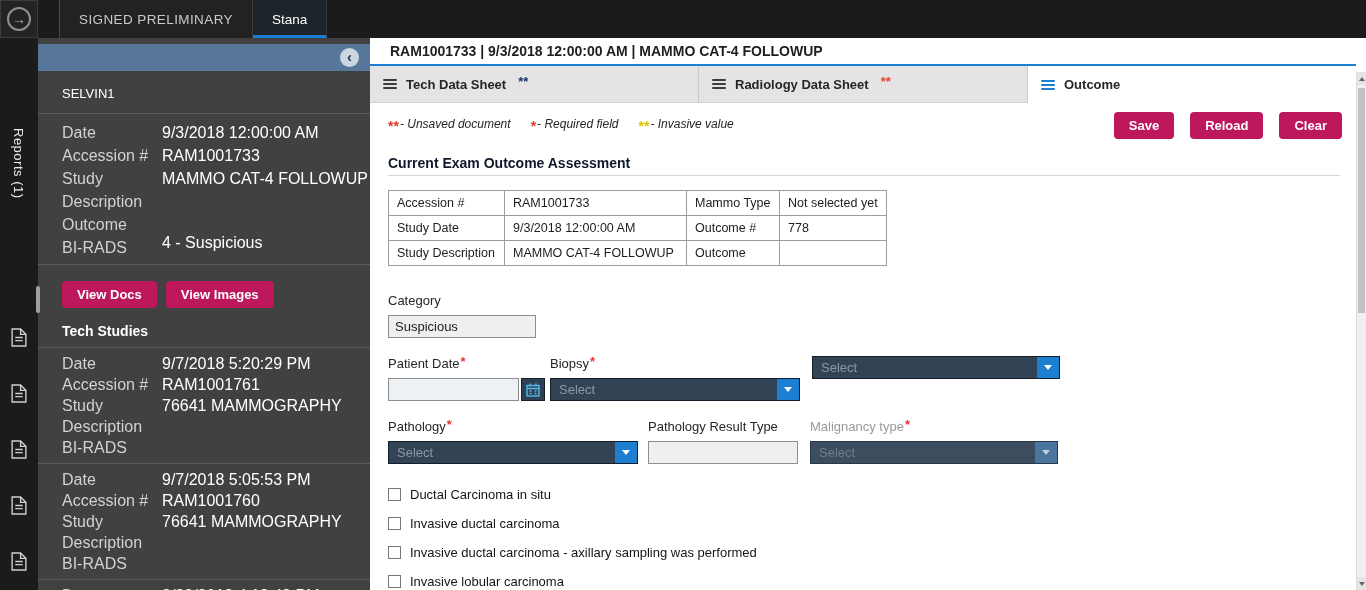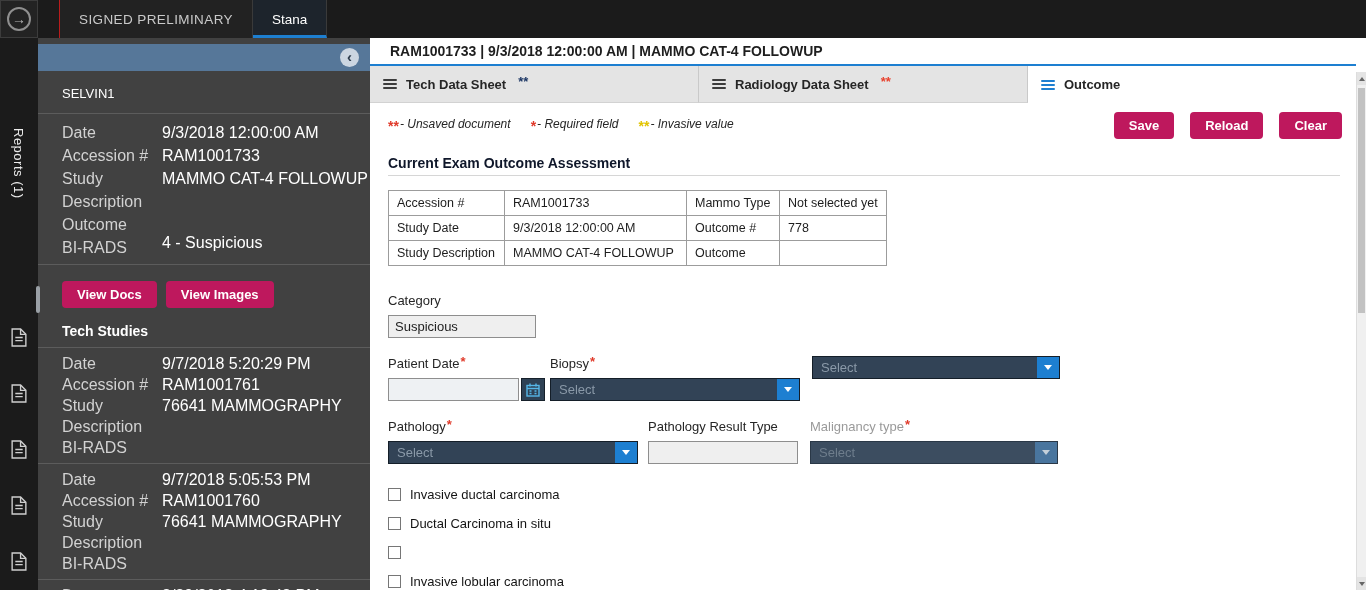--- a/index.html
+++ b/index.html
@@ -393,28 +393,29 @@
           <div class="dd disabled">
             <span class="dd-text">Select</span>
             <span class="dd-btn"></span>
           </div>
         </div>
       </div>
 
       <div class="checks">
         <div class="check-row">
           <input type="checkbox" style="">
-          <span>Invasive ductal carcinoma</span>
+          <span>Ductal Carcinoma in situ</span>
         </div>
         <div class="check-row">
           <input type="checkbox" style="">
-          <span>Ductal Carcinoma in situ</span>
+          <span>Invasive ductal carcinoma</span>
         </div>
         <div class="check-row">
           <input type="checkbox" style="">
+          <span>Invasive ductal carcinoma - axillary sampling was performed</span>
         </div>
         <div class="check-row">
           <input type="checkbox" style="">
           <span>Invasive lobular carcinoma</span>
         </div>
       </div>
     </div>
 
     <div class="scrollbar">
       <div class="sb-up"></div>

